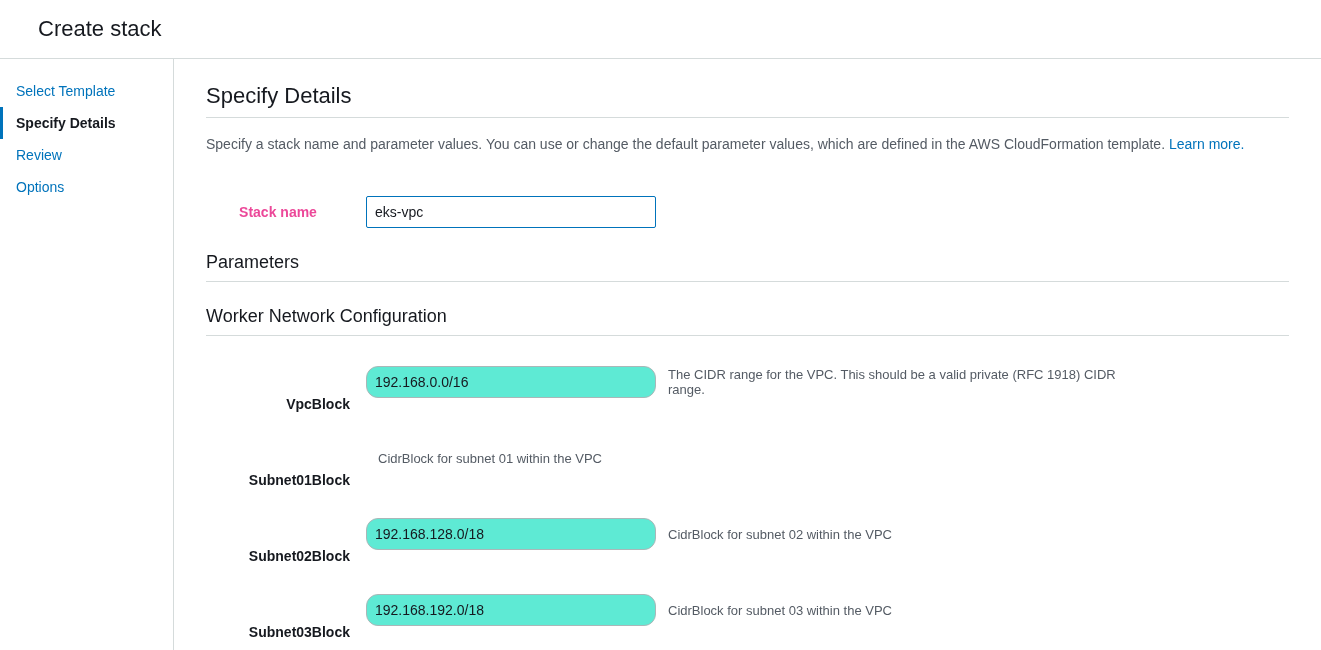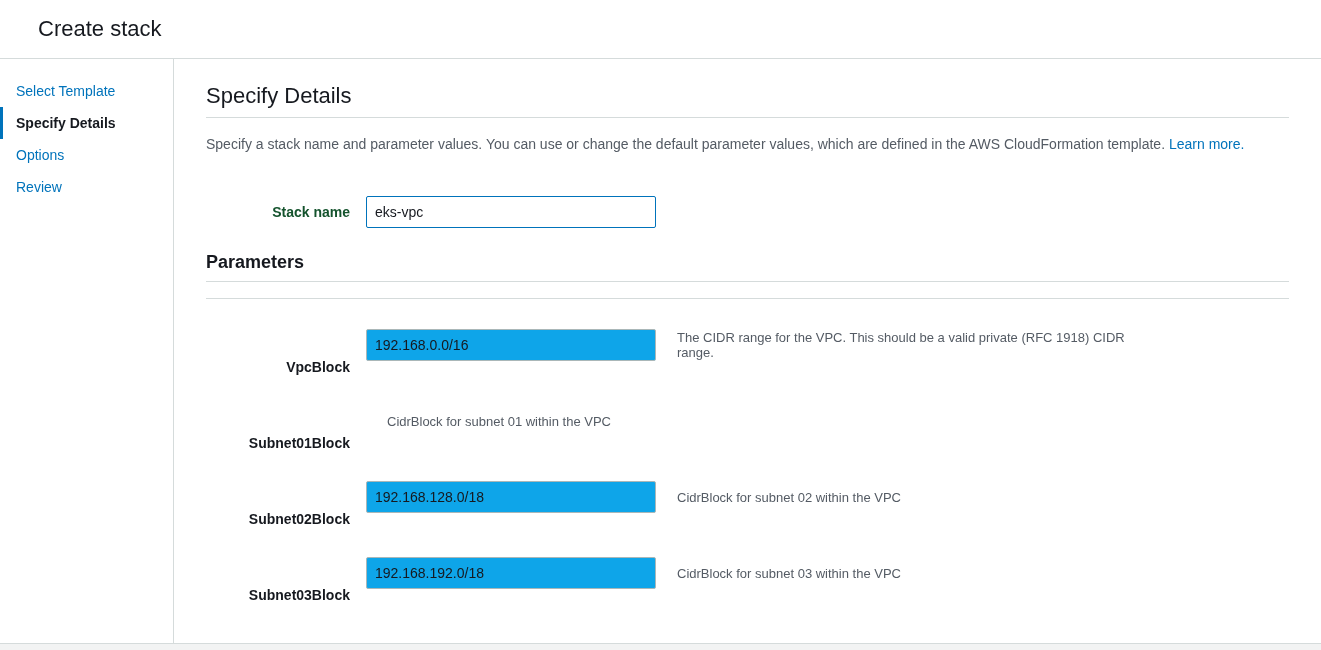--- a/index.html
+++ b/index.html
@@ -80,39 +80,39 @@
       color: #0073bb;
       text-decoration: none;
     }
     .form-row {
       display: flex;
       align-items: center;
       margin-bottom: 20px;
     }
     .form-label {
       width: 160px;
-      text-align: right;
+      text-align: center;
       padding-right: 16px;
       font-size: 14px;
       font-weight: 700;
-      color: #14532d;
+      color: #ec4899;
     }
     .form-input {
       width: 290px;
       height: 32px;
       padding: 4px 8px;
       border: 1px solid #0073bb;
       border-radius: 2px;
       font-size: 14px;
       color: #16191f;
       outline: none;
     }
     .section-subtitle {
       font-size: 18px;
-      font-weight: 700;
+      font-weight: 400;
       color: #16191f;
       margin: 24px 0 8px 0;
     }
     .param-row {
       display: flex;
       align-items: center;
       margin-bottom: 16px;
     }
     .param-label {
       width: 160px;
@@ -121,28 +121,28 @@
       font-size: 14px;
       font-weight: 700;
       color: #16191f;
       margin-top: 44px;
     }
     .param-input {
       width: 290px;
       height: 32px;
       padding: 4px 8px;
       border: 1px solid #aab7b8;
-      border-radius: 2px;
+      border-radius: 12px;
       font-size: 14px;
       color: #16191f;
       outline: none;
-      background: #0ea5e9;
+      background: #5eead4;
     }
     .param-hint {
-      margin-left: 21px;
+      margin-left: 12px;
       font-size: 13px;
       color: #545b64;
       max-width: 460px;
     }
     .footer-bar {
       background: #f2f3f3;
       border-top: 1px solid #d5dbdb;
       padding: 16px 24px;
       display: flex;
       justify-content: flex-end;
@@ -184,40 +184,41 @@
 
   <div class="header-bar">
     <h1>Create stack</h1>
   </div>
 
   <div class="content-area">
 
     <nav class="sidebar">
       <div class="sidebar-item">Select Template</div>
       <div class="sidebar-item active">Specify Details</div>
+      <div class="sidebar-item">Review</div>
       <div class="sidebar-item">Options</div>
-      <div class="sidebar-item">Review</div>
     </nav>
 
     <main class="main-content">
       <h2 class="page-title">Specify Details</h2>
       <hr class="section-divider">
       <p class="description-text">
         <span>Specify a stack name and parameter values. You can use or change the default parameter values, which are defined in the AWS CloudFormation template.</span>
         <a href="#">Learn more.</a>
       </p>
 
       <div class="form-row">
         <label class="form-label">Stack name</label>
         <input class="form-input" type="text" value="eks-vpc" style="">
       </div>
 
       <div class="params-section">
         <h3 class="section-subtitle">Parameters</h3>
         <hr class="section-divider">
+        <h4 class="section-subtitle">Worker Network Configuration</h4>
         <hr class="section-divider">
 
         <div id="param-rows-container">
             <div class="param-row">
               <label class="param-label">VpcBlock</label>
               <input class="param-input" type="text" value="192.168.0.0/16" style="">
               <span class="param-hint">The CIDR range for the VPC. This should be a valid private (RFC 1918) CIDR range.</span>
             </div>
             <div class="param-row">
               <label class="param-label">Subnet01Block</label>

